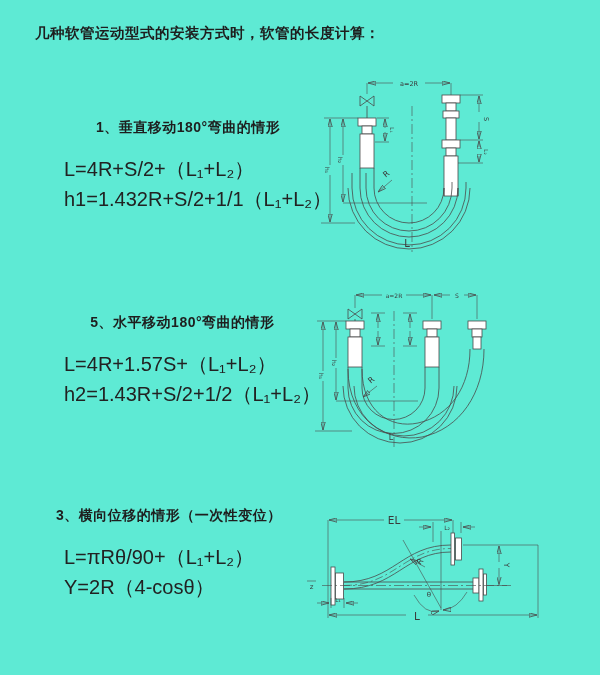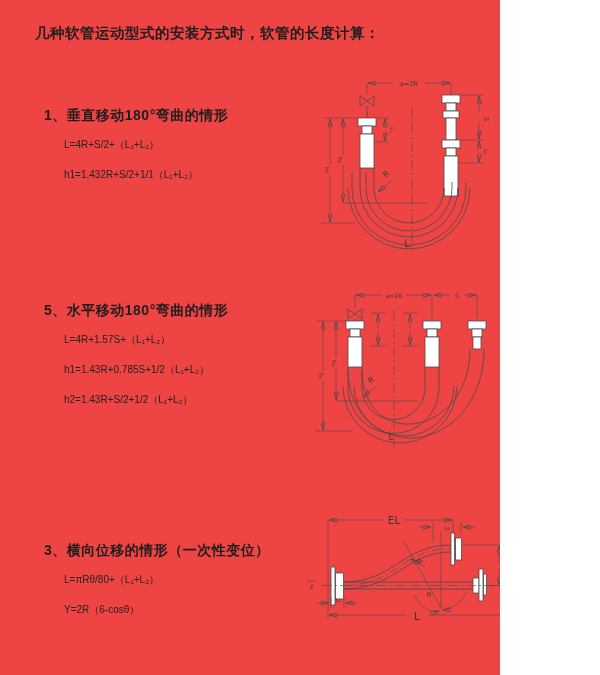--- a/index.html
+++ b/index.html
@@ -1,21 +1,21 @@
 <!DOCTYPE html>
 <html><head>
 <meta charset="utf-8">
 <style>
   html,body{margin:0;padding:0;background:#ffffff;}
-  #page{position:relative;width:500px;height:675px;background:#ef4444;overflow:hidden;
+  #page{position:relative;width:600px;height:675px;background:#5eead4;overflow:hidden;
         font-family:"Liberation Sans","DejaVu Sans",sans-serif;color:#1e1e1e;}
   .title{position:absolute;left:35px;top:24px;font-size:14.5px;font-weight:700;letter-spacing:.5px;}
   .sec{position:absolute;}
-  .sec h3{margin:0;font-size:14px;font-weight:700;line-height:30px;letter-spacing:.5px;text-align:center;}
-  .sec p{margin:0 0 0 20px;font-size:10px;line-height:30px;white-space:pre;color:#222;}
+  .sec h3{margin:12px;font-size:14px;font-weight:700;line-height:30px;letter-spacing:.5px;text-align:center;}
+  .sec p{margin:0 0 0 20px;font-size:20px;line-height:30px;white-space:pre;color:#222;}
   svg{position:absolute;}
   svg line, svg path{stroke:#4a4a4a;stroke-width:0.8;fill:none;}
   svg rect{stroke:#4a4a4a;stroke-width:0.8;fill:#ffffff;}
   svg polygon{stroke:#4a4a4a;stroke-width:0.8;fill:none;}
   svg .thin{stroke-width:0.6;}
   svg text{fill:#3a3a3a;stroke:none;font-family:"DejaVu Sans",sans-serif;}
   .lbl{text-anchor:middle;}
 </style>
 </head>
 <body>
@@ -120,21 +120,20 @@
     <g>
       <line class="thin" x1="77" y1="110" x2="63" y2="122" marker-end="url(#ar1)"></line>
       <text class="lbl" x="73" y="106" font-size="8" transform="rotate(-40 73 106)">R</text>
     </g>
     <text class="lbl" x="92" y="177" font-size="10">L</text>
   </svg>
 
   <div class="sec" style="left:44px;top:295px;">
     <h3>5、水平移动180°弯曲的情形</h3>
     <p>L=4R+1.57S+（L₁+L₂）</p>
-    <p>h1=1.43R+0.785S+1/2（L₁+L₂）</p>
     <p>h2=1.43R+S/2+1/2（L₁+L₂）</p>
   </div>
 
   <svg style="left:310px;top:283px;" width="285" height="180" viewBox="0 0 285 180">
     <defs>
       <marker id="ar2" viewBox="0 0 8 5" refX="8" refY="2.5" markerWidth="8" markerHeight="5" markerUnits="userSpaceOnUse" orient="auto">
           <path d="M0,0.3 L8,2.5 L0,4.7 Z" fill="#4a4a4a" stroke="none"></path>
         </marker>
       <pattern id="bp2" width="3" height="3" patternUnits="userSpaceOnUse">
         <path d="M0,3 L3,0 M0,0 L3,3" stroke="#6a6a6a" stroke-width="0.45"></path>
@@ -213,24 +212,24 @@
       <path d="M52,86 C52,128 80,146 108,140 C140,133 160,104 160,66"></path>
     </g>
 
     <g>
       <line class="thin" x1="67" y1="103" x2="53" y2="114" marker-end="url(#ar2)"></line>
       <text class="lbl" x="63" y="99" font-size="8" transform="rotate(-40 63 99)">R</text>
     </g>
     <text class="lbl" x="81" y="157" font-size="8">L</text>
   </svg>
 
-  <div class="sec" style="left:44px;top:535px;">
+  <div class="sec" style="left:44px;top:488px;">
     <h3>3、横向位移的情形（一次性变位）</h3>
-    <p>L=πRθ/80+（L₁+L₂）</p>
-    <p>Y=2R（6-cosθ）</p>
+    <p>L=πRθ/90+（L₁+L₂）</p>
+    <p>Y=2R（4-cosθ）</p>
   </div>
 
   <svg style="left:298px;top:498px;" width="300" height="165" viewBox="0 0 300 165">
     <defs>
       <marker id="ar3" viewBox="0 0 8 5" refX="8" refY="2.5" markerWidth="8" markerHeight="5" markerUnits="userSpaceOnUse" orient="auto">
           <path d="M0,0.3 L8,2.5 L0,4.7 Z" fill="#4a4a4a" stroke="none"></path>
         </marker>
     </defs>
 
     <g>

